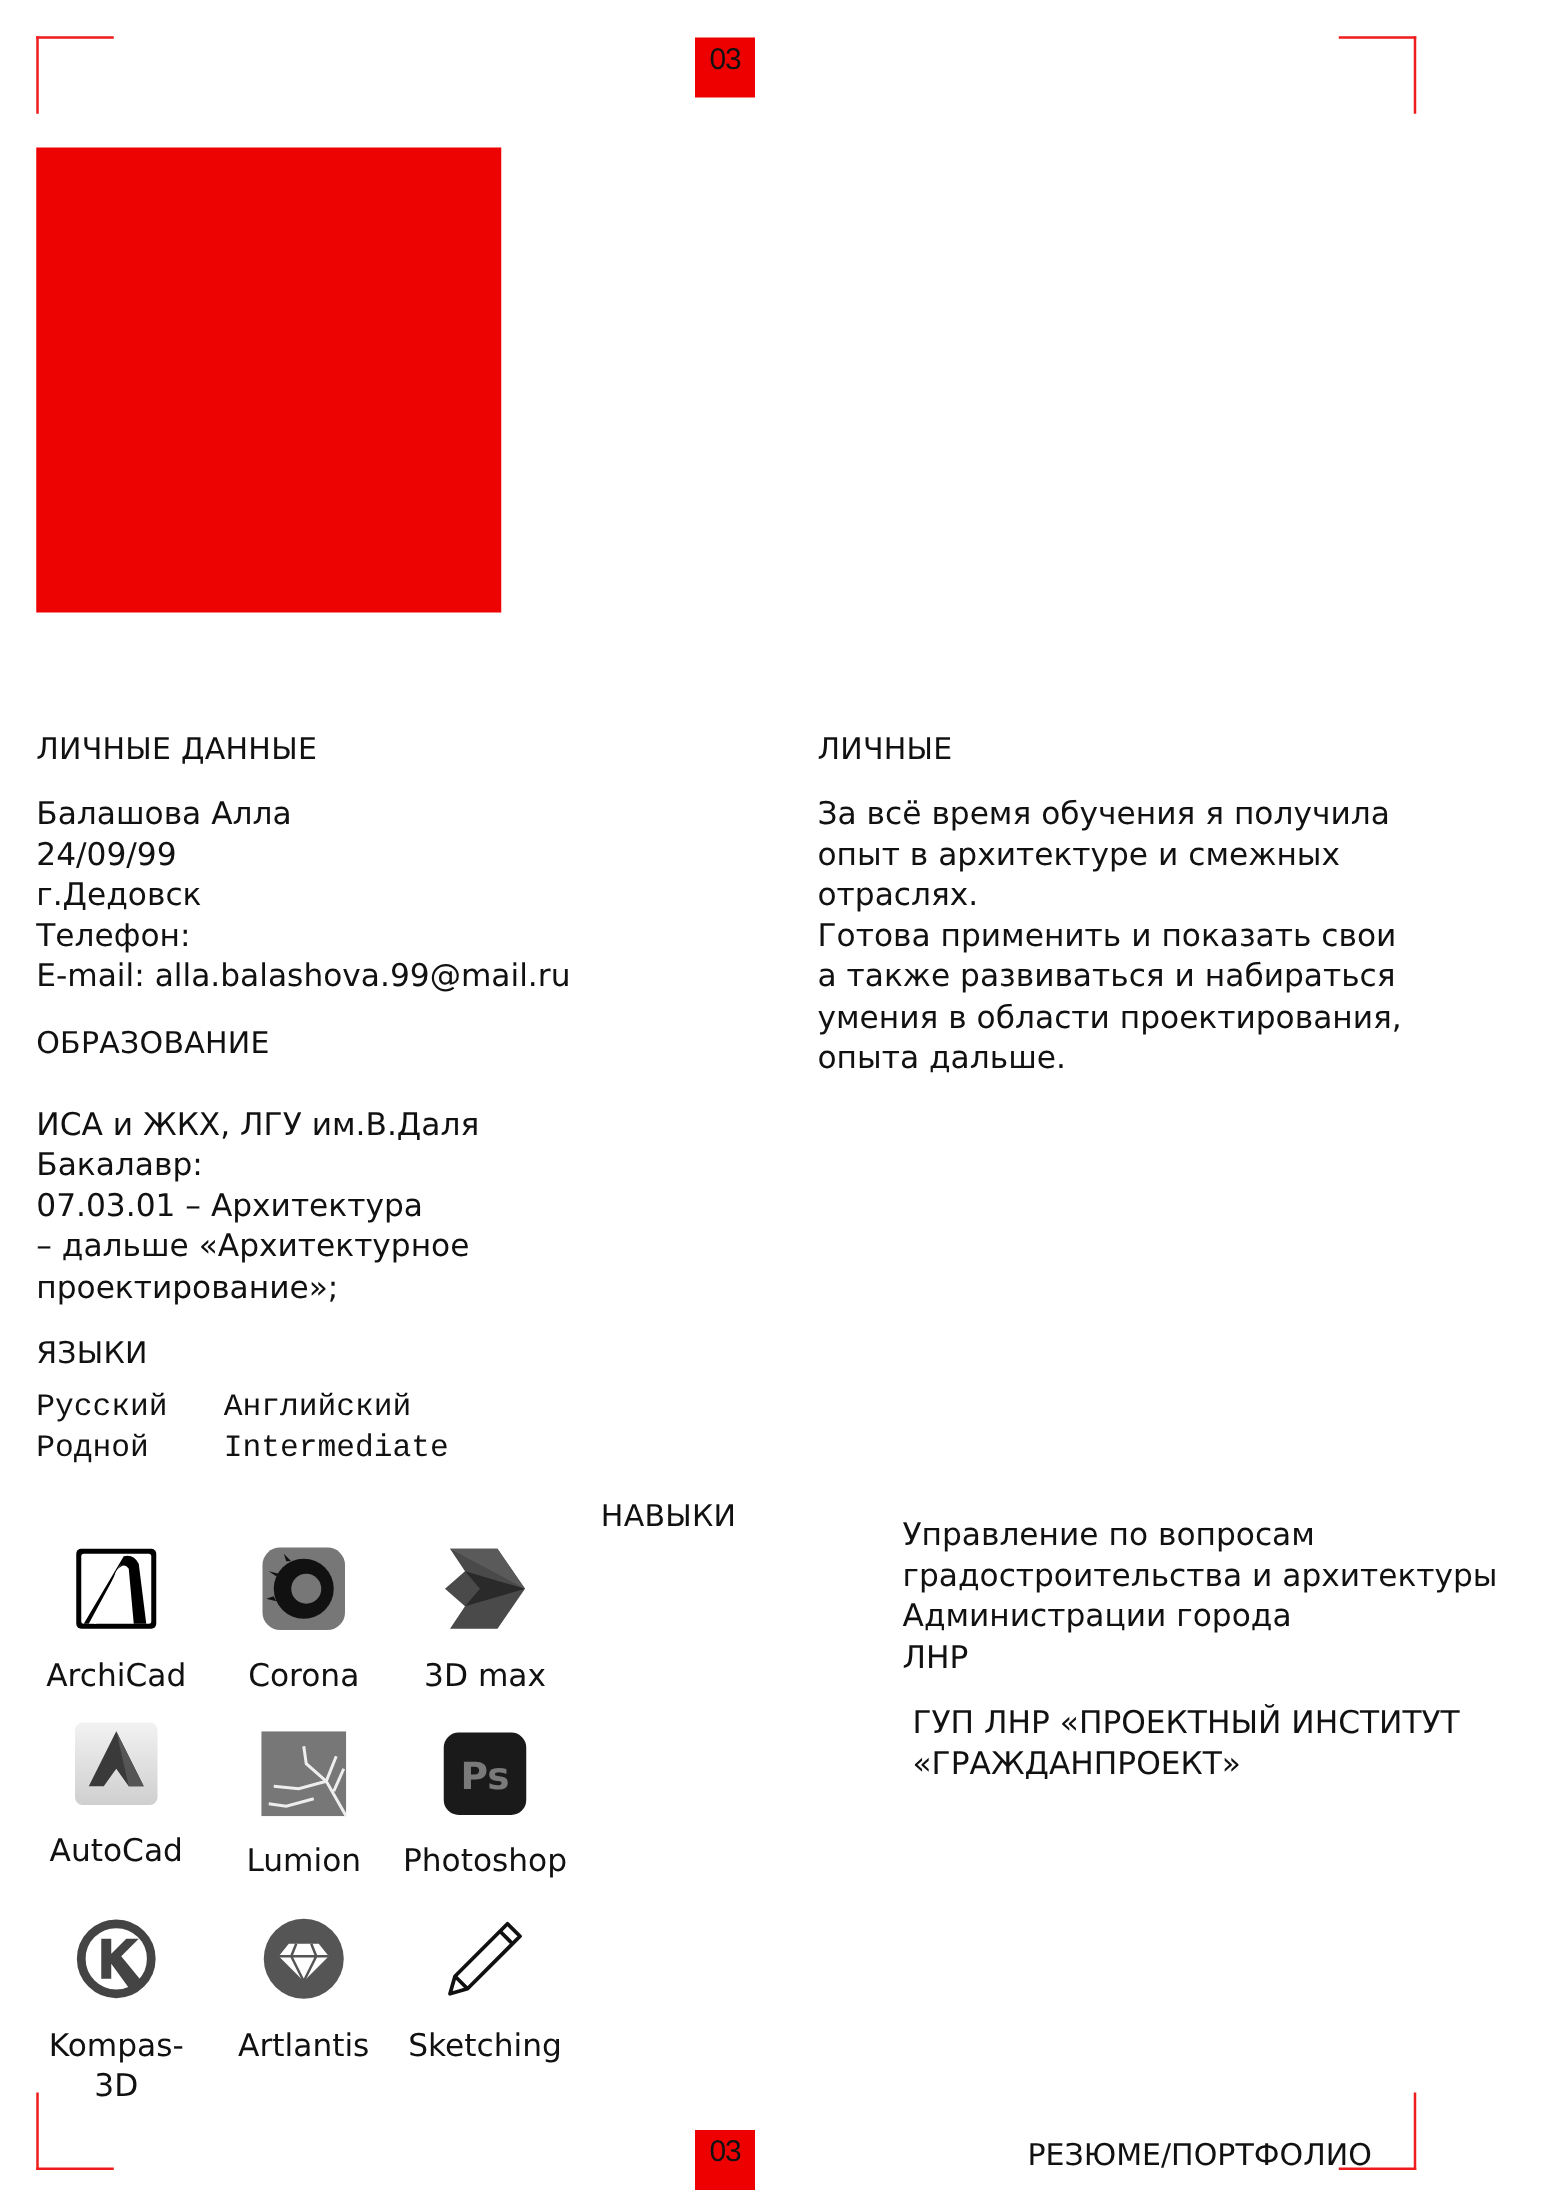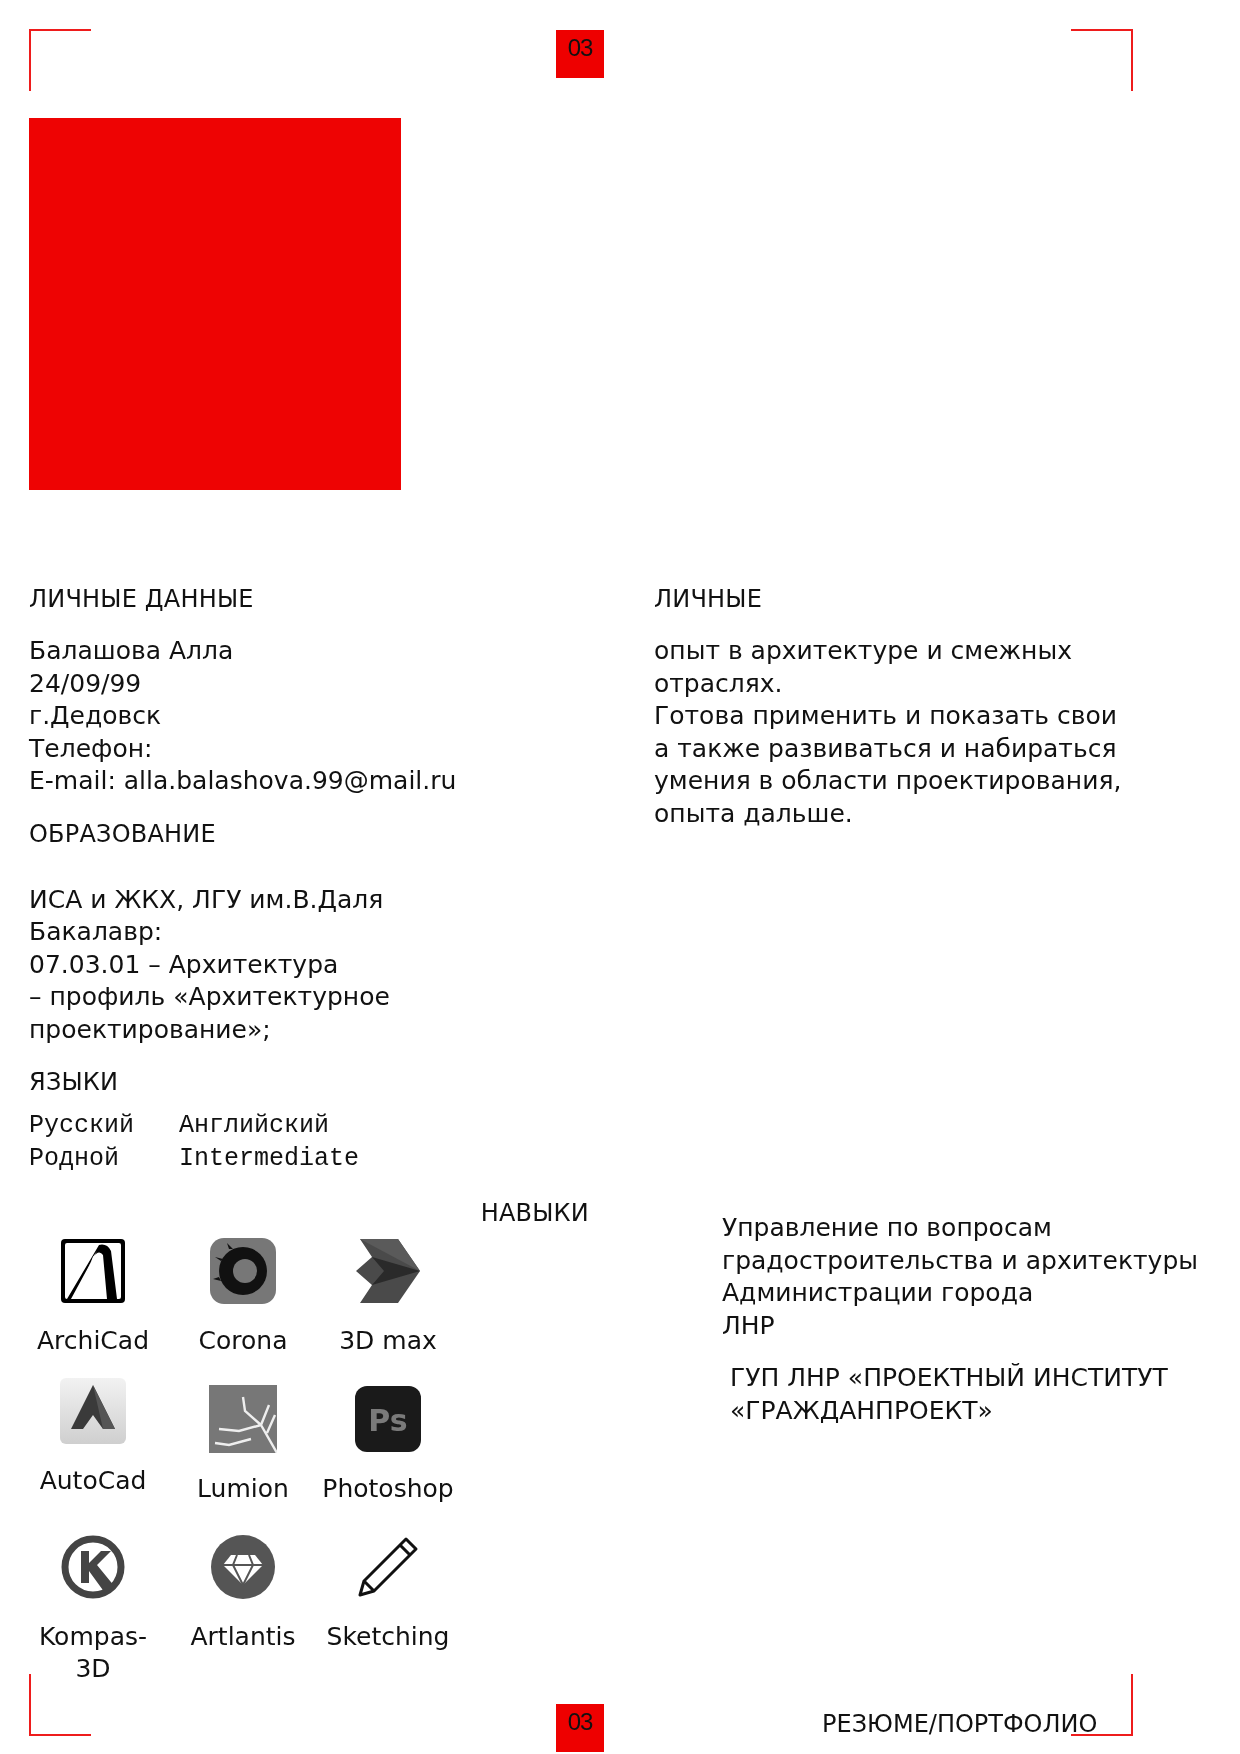--- a/index.html
+++ b/index.html
@@ -49,21 +49,21 @@
       <div>E-mail: alla.balashova.99@mail.ru</div>
     </div>
   </section>
 
   <section class="sec" style="margin-top:22px;">
     <h2 class="h">ОБРАЗОВАНИЕ</h2>
     <div class="lines t" style="margin-top:36px;">
       <div>ИСА и ЖКХ, ЛГУ им.В.Даля</div>
       <div>Бакалавр:</div>
       <div>07.03.01 – Архитектура</div>
-      <div>– профиль «Архитектурное</div>
+      <div>– дальше «Архитектурное</div>
       <div>проектирование»;</div>
     </div>
   </section>
 
   <section class="sec" style="margin-top:22px;">
     <h2 class="h">ЯЗЫКИ</h2>
     <div class="lang t" style="margin-top:14px;">
       <div class="c1">
         <div>Русский</div>
         <div>Родной</div>
@@ -160,20 +160,21 @@
       <path d="M46 12 L56 22 M10 48 L20 58" stroke="#111" stroke-width="3"></path>
     </svg>
     <span class="lbl">Sketching</span>
   </div>
 </div>
 
 <div class="col-right">
   <section>
     <h2 class="h">ЛИЧНЫЕ</h2>
     <div class="lines t" style="margin-top:22px;">
+      <div>За всё время обучения я получила</div>
       <div>опыт в архитектуре и смежных</div>
       <div>отраслях.</div>
       <div>Готова применить и показать свои</div>
       <div>а также развиваться и набираться</div>
       <div>умения в области проектирования,</div>
       <div>опыта дальше.</div>
     </div>
   </section>
 </div>
 

